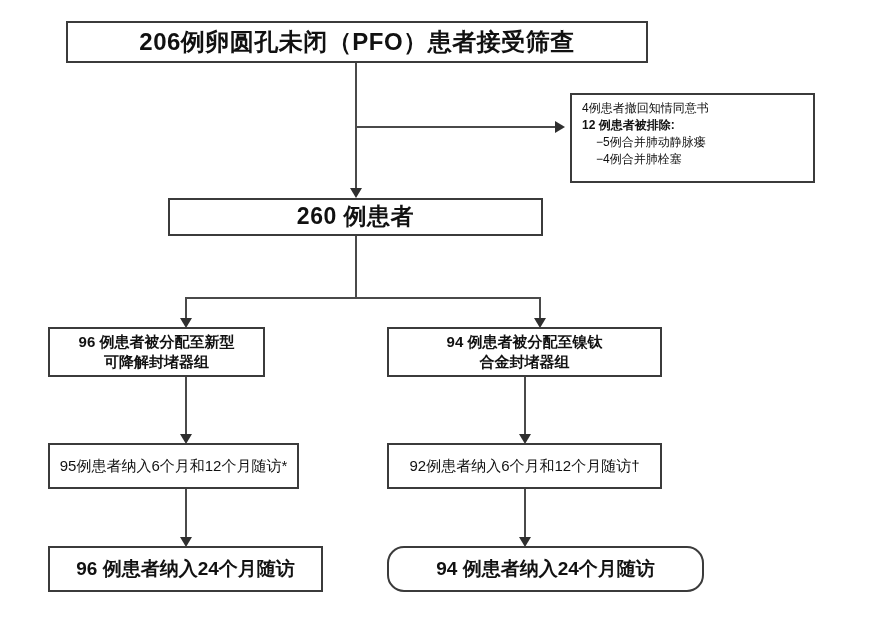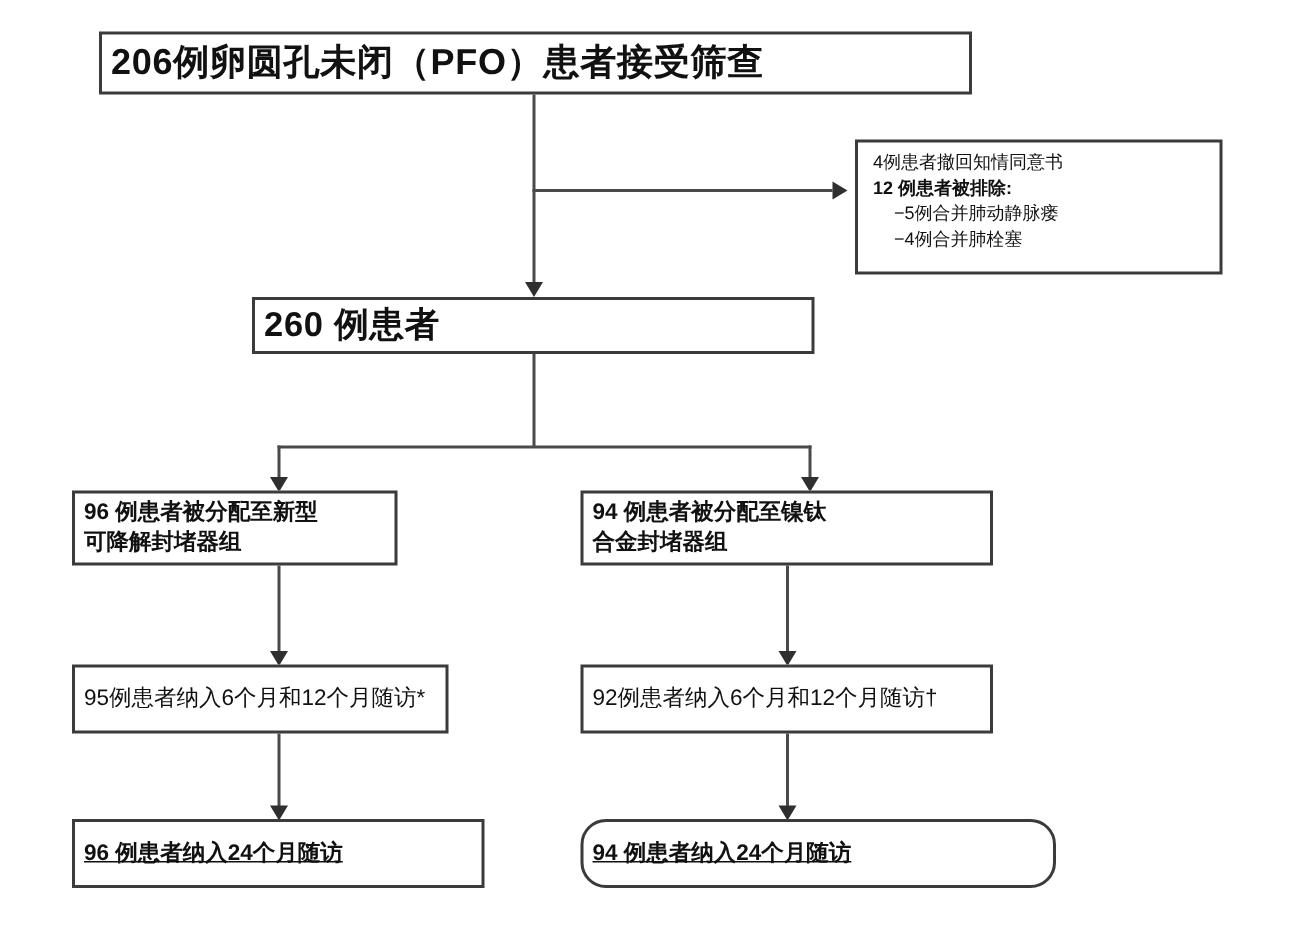--- a/index.html
+++ b/index.html
@@ -16,21 +16,21 @@
     overflow: hidden;
   }
   .box {
     position: absolute;
     box-sizing: border-box;
     border: 2px solid #3b3b3b;
     background: #ffffff;
     display: flex;
     align-items: center;
     justify-content: center;
-    text-align: left;
+    text-align: center;
     color: #111111;
     line-height: 1.35;
   }
   .box-inner {
     padding: 0 6px;
     width: 100%;
   }
   .b-title {
     font-size: 24px;
     font-weight: 700;
@@ -43,23 +43,22 @@
   }
   .b-group {
     font-size: 15px;
     font-weight: 700;
   }
   .b-followup {
     font-size: 15px;
     font-weight: 400;
   }
   .b-final {
-    font-size: 15px;
+    font-size: 19px;
     font-weight: 700;
-    text-decoration: underline;
   }
   .excl {
     position: absolute;
     box-sizing: border-box;
     border: 2px solid #3b3b3b;
     background: #ffffff;
     padding: 5px 8px 4px 10px;
     color: #111111;
   }
   .excl-line {

